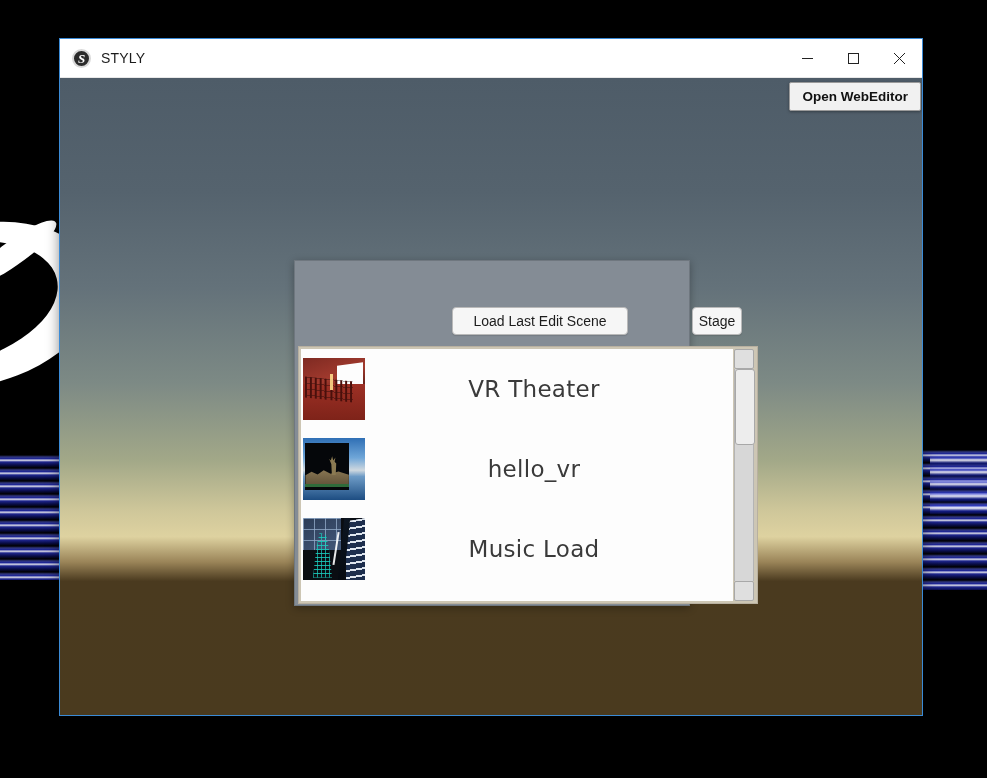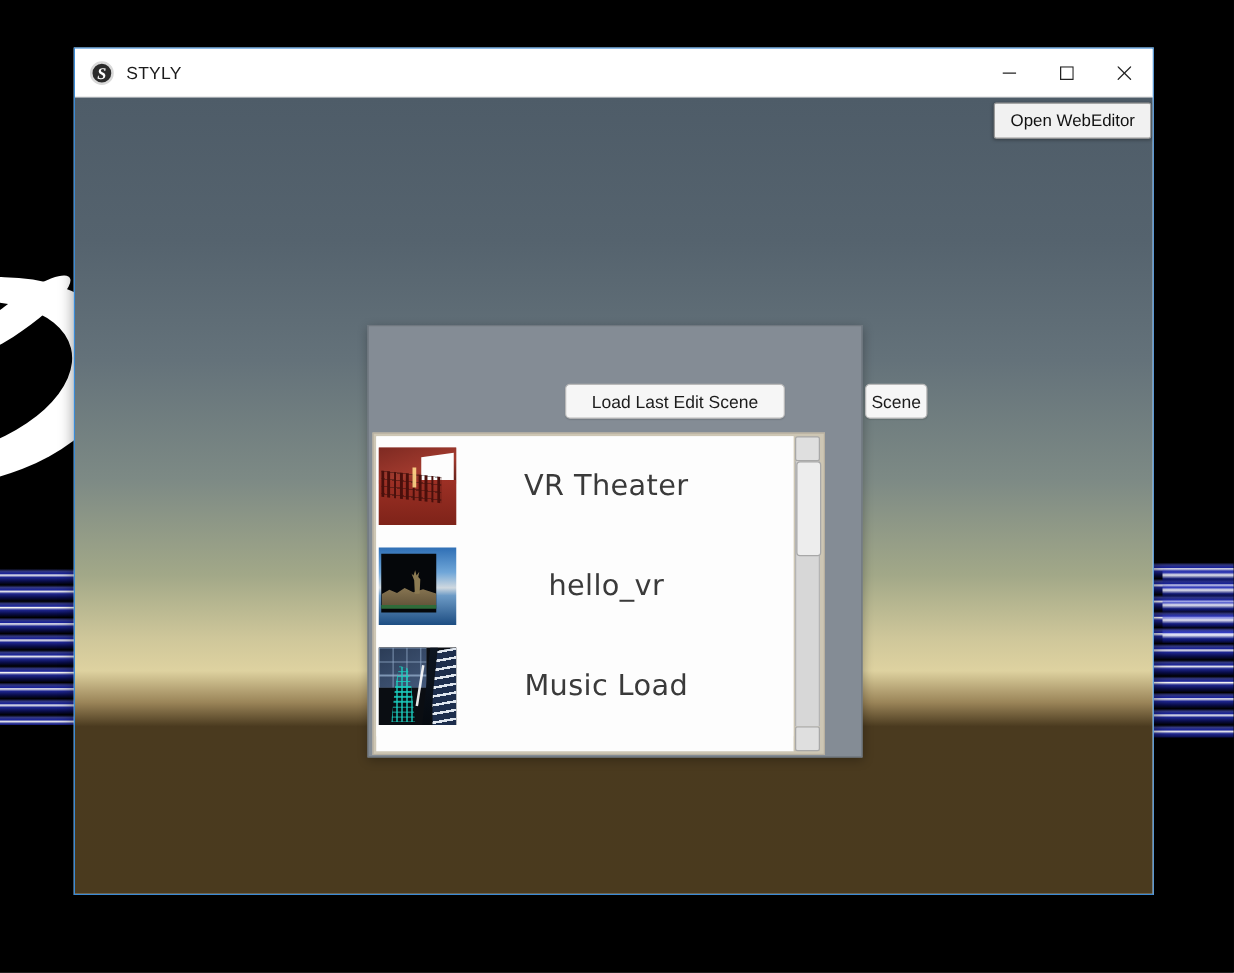--- a/index.html
+++ b/index.html
@@ -145,20 +145,21 @@
     right:1px; top:4px;
     padding:6px 12px;
     background:#f1f1f1;
     border:1px solid #9a9a9a;
     border-radius:2px;
     font-size:13.5px;
     color:#111;
     box-shadow:0 1px 3px rgba(0,0,0,0.35);
     cursor:pointer;
     white-space:nowrap;
+    font-weight:bold;
   }
 
   
   #scene-panel {
     position:absolute;
     left:234px; top:182px;
     width:396px; height:346px;
     background:#848c95;
     border:1px solid #6f777f;
     box-shadow:0 2px 8px rgba(0,0,0,0.3);
@@ -180,21 +181,21 @@
     cursor:pointer;
     box-shadow:0 1px 1px rgba(0,0,0,0.12);
   }
   #btn-load-last { left:157px; top:3px; width:176px; }
   #btn-logout { left:397px; top:3px; width:50px; }
 
   
   #scene-list-frame {
     position:absolute;
     left:3px; top:85px;
-    width:362px; height:258px;
+    width:460px; height:258px;
     background:#cdc6b4;
     border:1px solid #b8b0a0;
     padding:2px;
     display:flex;
   }
   #scene-list {
     flex:1;
     background:#fdfdfd;
     overflow:hidden;
     position:relative;
@@ -377,21 +378,21 @@
   </div>
 
   <div id="viewport">
 
     <div id="open-webeditor">Open WebEditor</div>
 
     <div id="scene-panel">
 
       <div id="panel-toolbar">
         <div class="panel-btn" id="btn-load-last">Load Last Edit Scene</div>
-        <div class="panel-btn" id="btn-logout">Scene</div>
+        <div class="panel-btn" id="btn-logout">Stage</div>
       </div>
 
       <div id="scene-list-frame">
         <div id="scene-list">
 
           <div class="scene-row">
             <div class="thumb th-theater">
               <div class="t-back"></div>
                 <div class="t-screen"></div>
               <div class="t-floor"></div>

